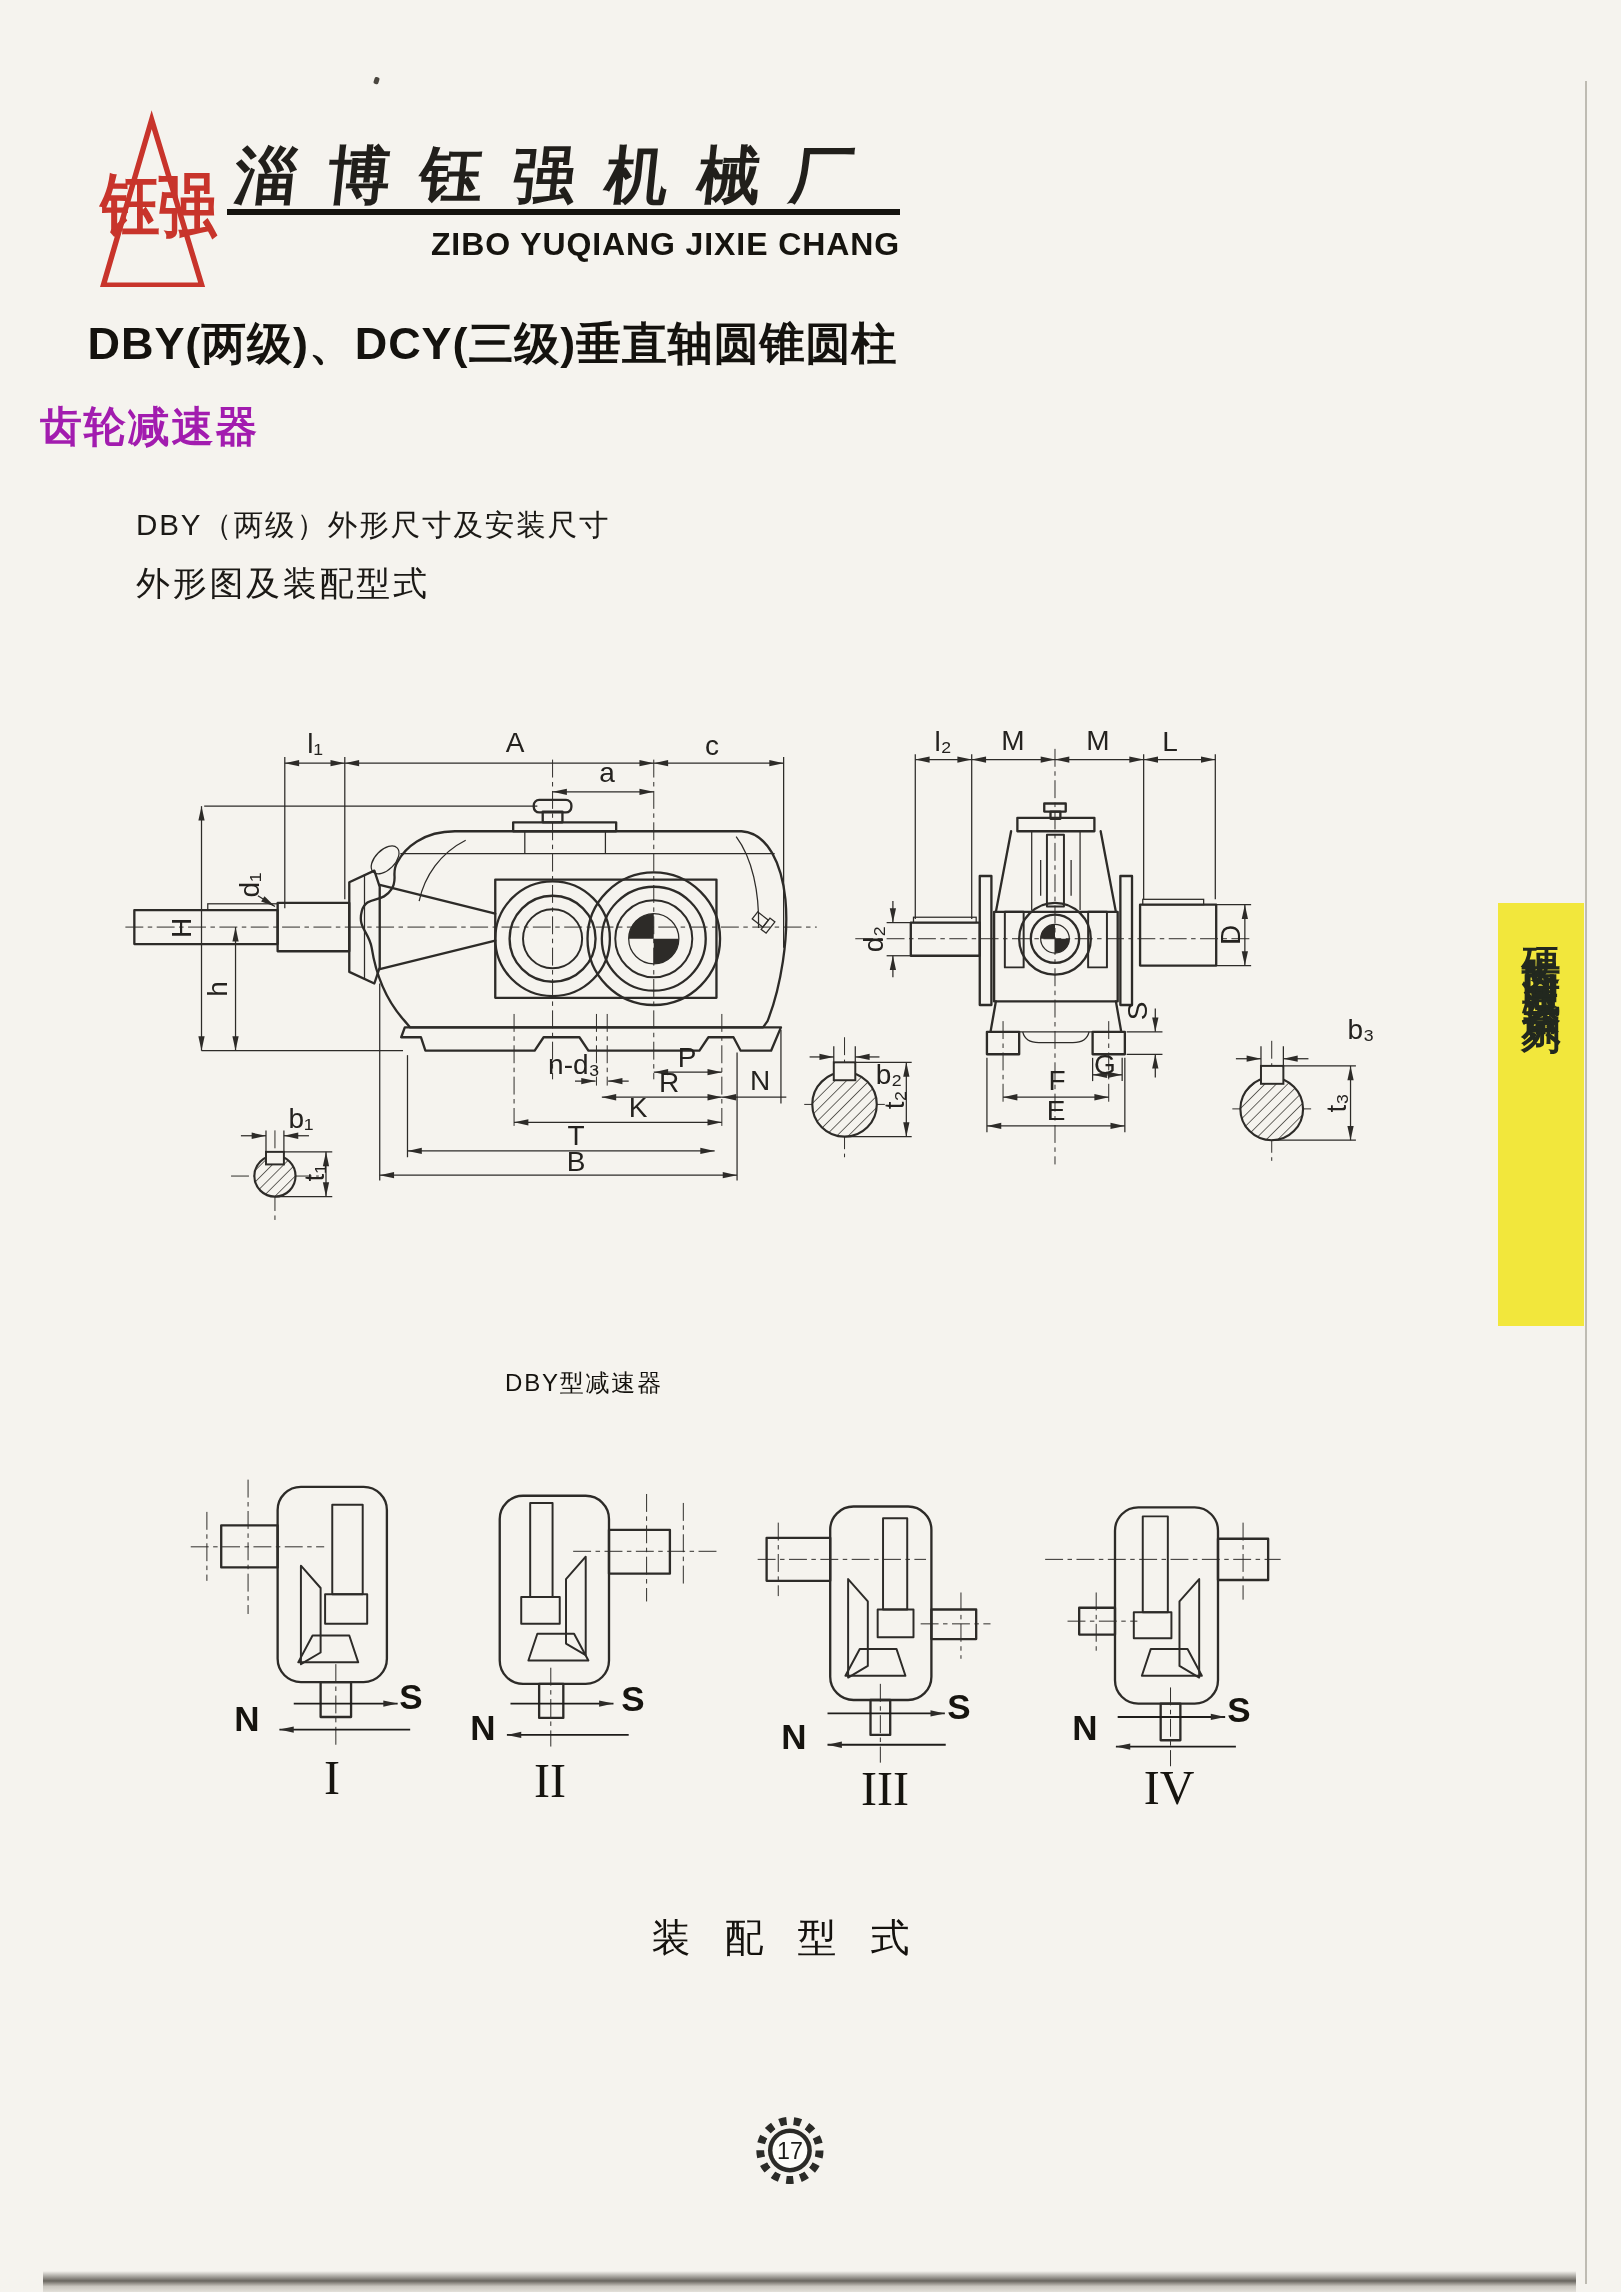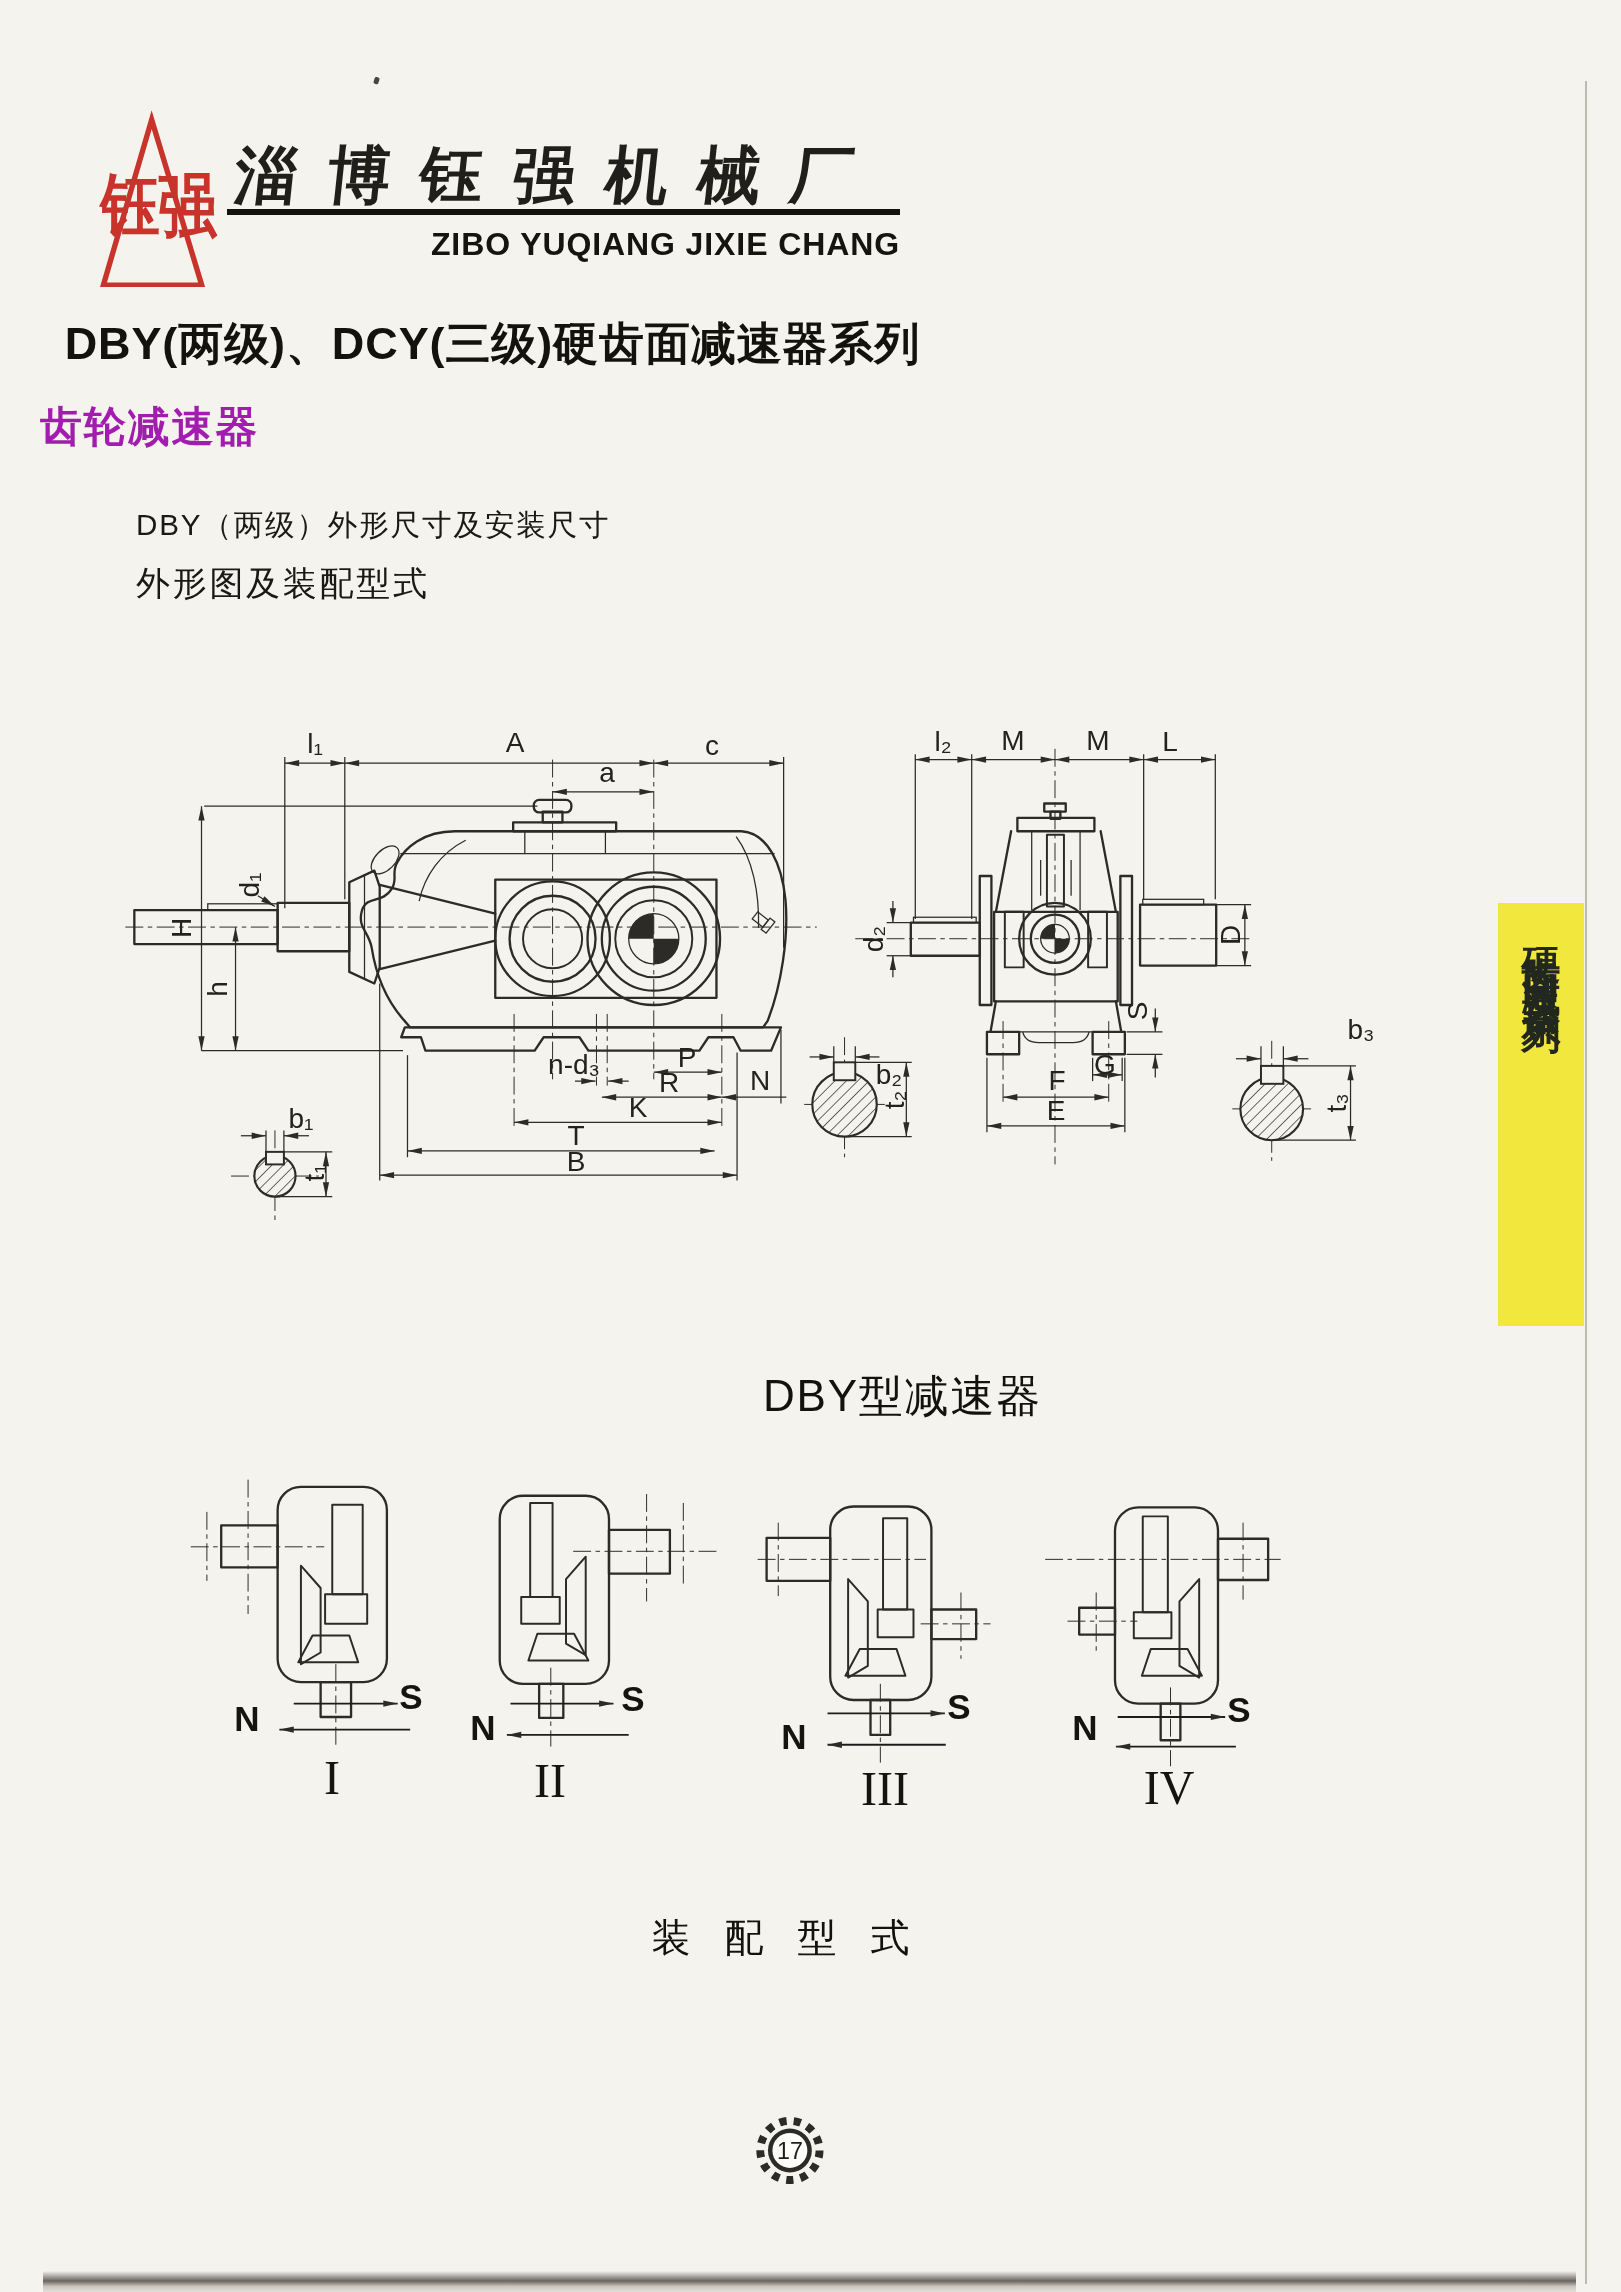--- a/index.html
+++ b/index.html
@@ -17,22 +17,22 @@
   .rule{position:absolute;left:227px;top:209px;width:673px;height:6.3px;background:#15130f;}
   .company-en{position:absolute;left:358px;top:226px;width:542px;text-align:right;
       font-size:32px;font-weight:700;letter-spacing:0.9px;color:#16140f;}
   .title-l1{position:absolute;left:40px;top:314px;width:905px;text-align:center;
       font-size:45px;font-weight:700;letter-spacing:0.9px;color:#14120e;}
   .title-l2{position:absolute;left:40px;top:399px;width:905px;text-align:left;
       font-size:42px;font-weight:700;letter-spacing:1.8px;color:#a21caf;}
   .sec1{position:absolute;left:136px;top:505px;font-size:29.6px;letter-spacing:1.8px;color:#1b1916;}
   .sec2{position:absolute;left:136px;top:561px;font-size:34px;letter-spacing:2.7px;color:#1b1916;}
   
-  .cap-outline{position:absolute;left:505px;top:1367px;width:537px;text-align:right;
-      font-size:44px;letter-spacing:1.8px;color:#14120e;}
+  .cap-outline{position:absolute;left:505px;top:1367px;width:537px;text-align:left;
+      font-size:24px;letter-spacing:1.8px;color:#14120e;}
   .cap-asm{position:absolute;left:484px;top:1911px;width:627px;text-align:center;
       font-size:39px;letter-spacing:34px;color:#14120e;}
   
   .banner{position:absolute;left:1498px;top:903px;width:86px;height:423px;background:#f2e73c;
       display:flex;justify-content:center;}
   .banner-text{writing-mode:vertical-rl;text-orientation:upright;font-size:39px;font-weight:700;
       letter-spacing:9.9px;color:#22281f;padding-top:12.5px;font-family:"DejaVu Sans",sans-serif;}
   
   .dim{position:absolute;transform:translate(-50%,-50%);font-size:28px;color:#24221f;white-space:nowrap;}
   .dim.rot{transform:translate(-50%,-50%) rotate(-90deg);}
@@ -60,21 +60,21 @@
 
   <svg class="logo-tri" viewBox="0 0 180 210">
     <polygon points="79,23 25,208 135,208" fill="none" stroke="#c8342b" stroke-width="6"></polygon>
   </svg>
   <div class="logo-chars">钰强</div>
   <div class="company-cn">淄博钰强机械厂</div>
   <div class="rule"></div>
   <div class="company-en">ZIBO YUQIANG JIXIE CHANG</div>
   <div class="speck"></div>
 
-  <div class="title-l1">DBY(两级)、DCY(三级)硬齿面减速器系列</div>
+  <div class="title-l1">DBY(两级)、DCY(三级)垂直轴圆锥圆柱</div>
   <div class="title-l2">齿轮减速器</div>
   <div class="sec1">DBY（两级）外形尺寸及安装尺寸</div>
   <div class="sec2">外形图及装配型式</div>
 
   <div class="banner">
     <div class="banner-text">硬齿面减速器系列</div>
   </div>
   <div class="edge-line"></div>
   <div class="bottom-shadow"></div>
 

